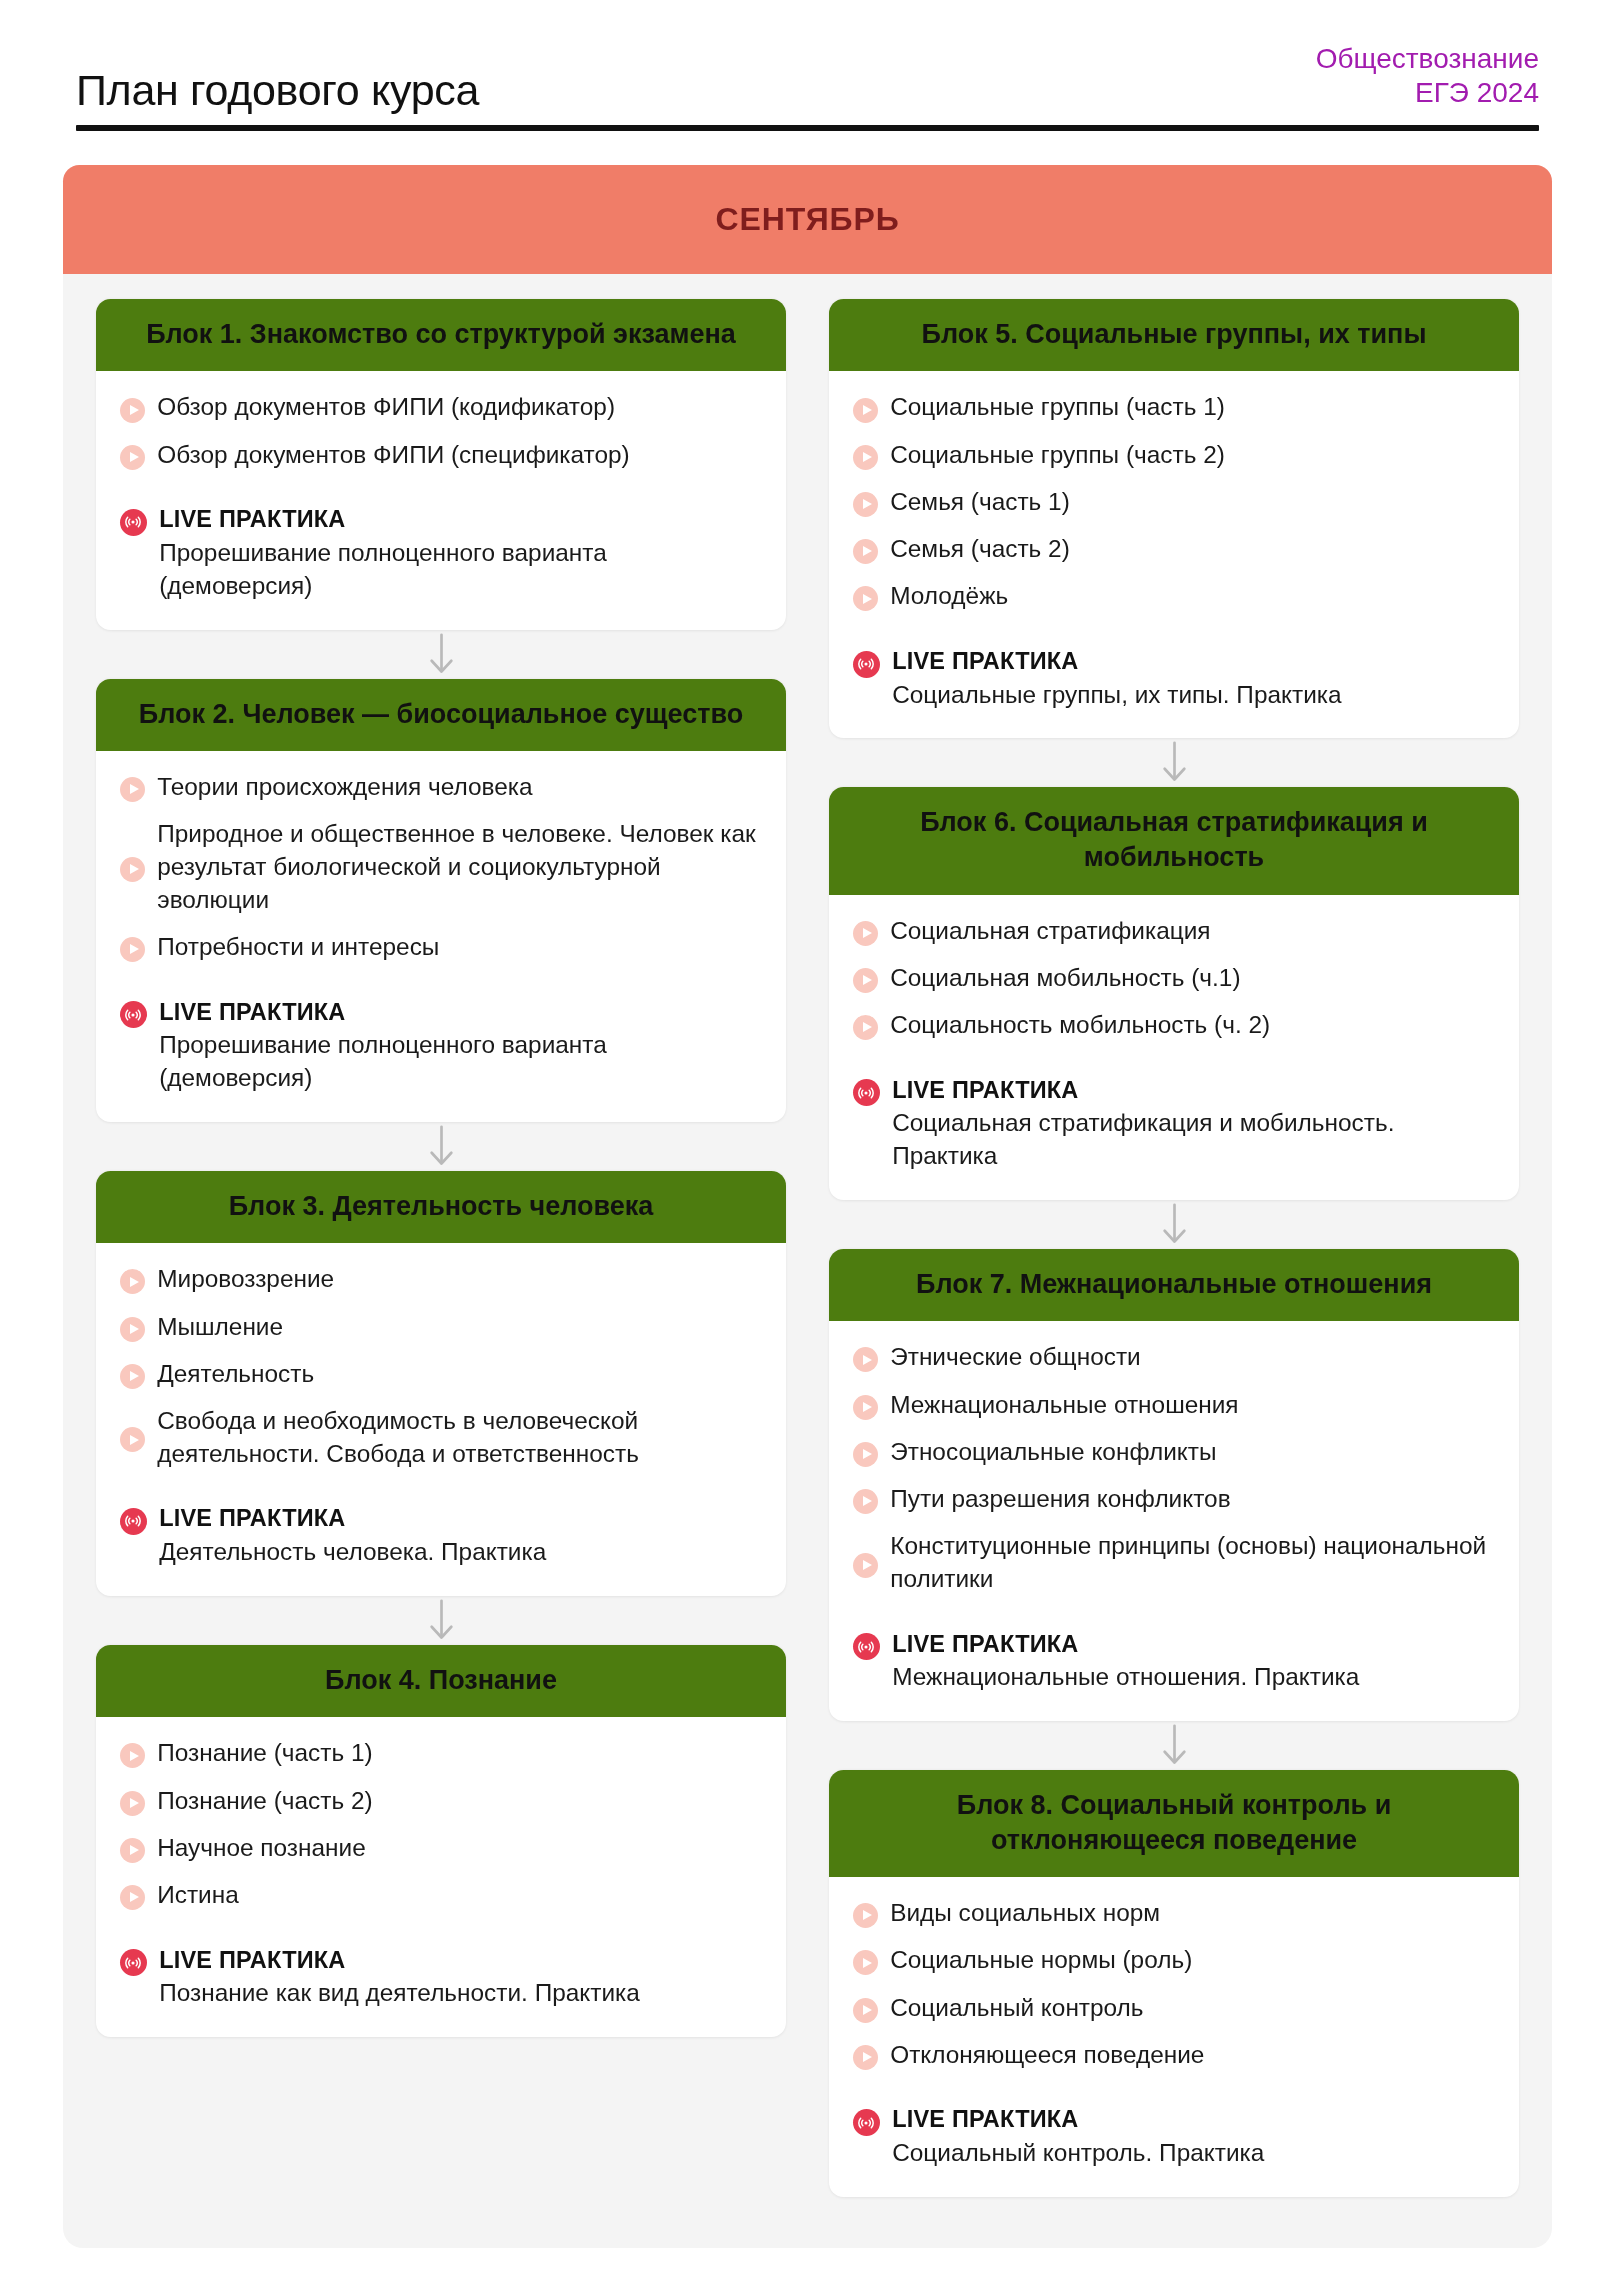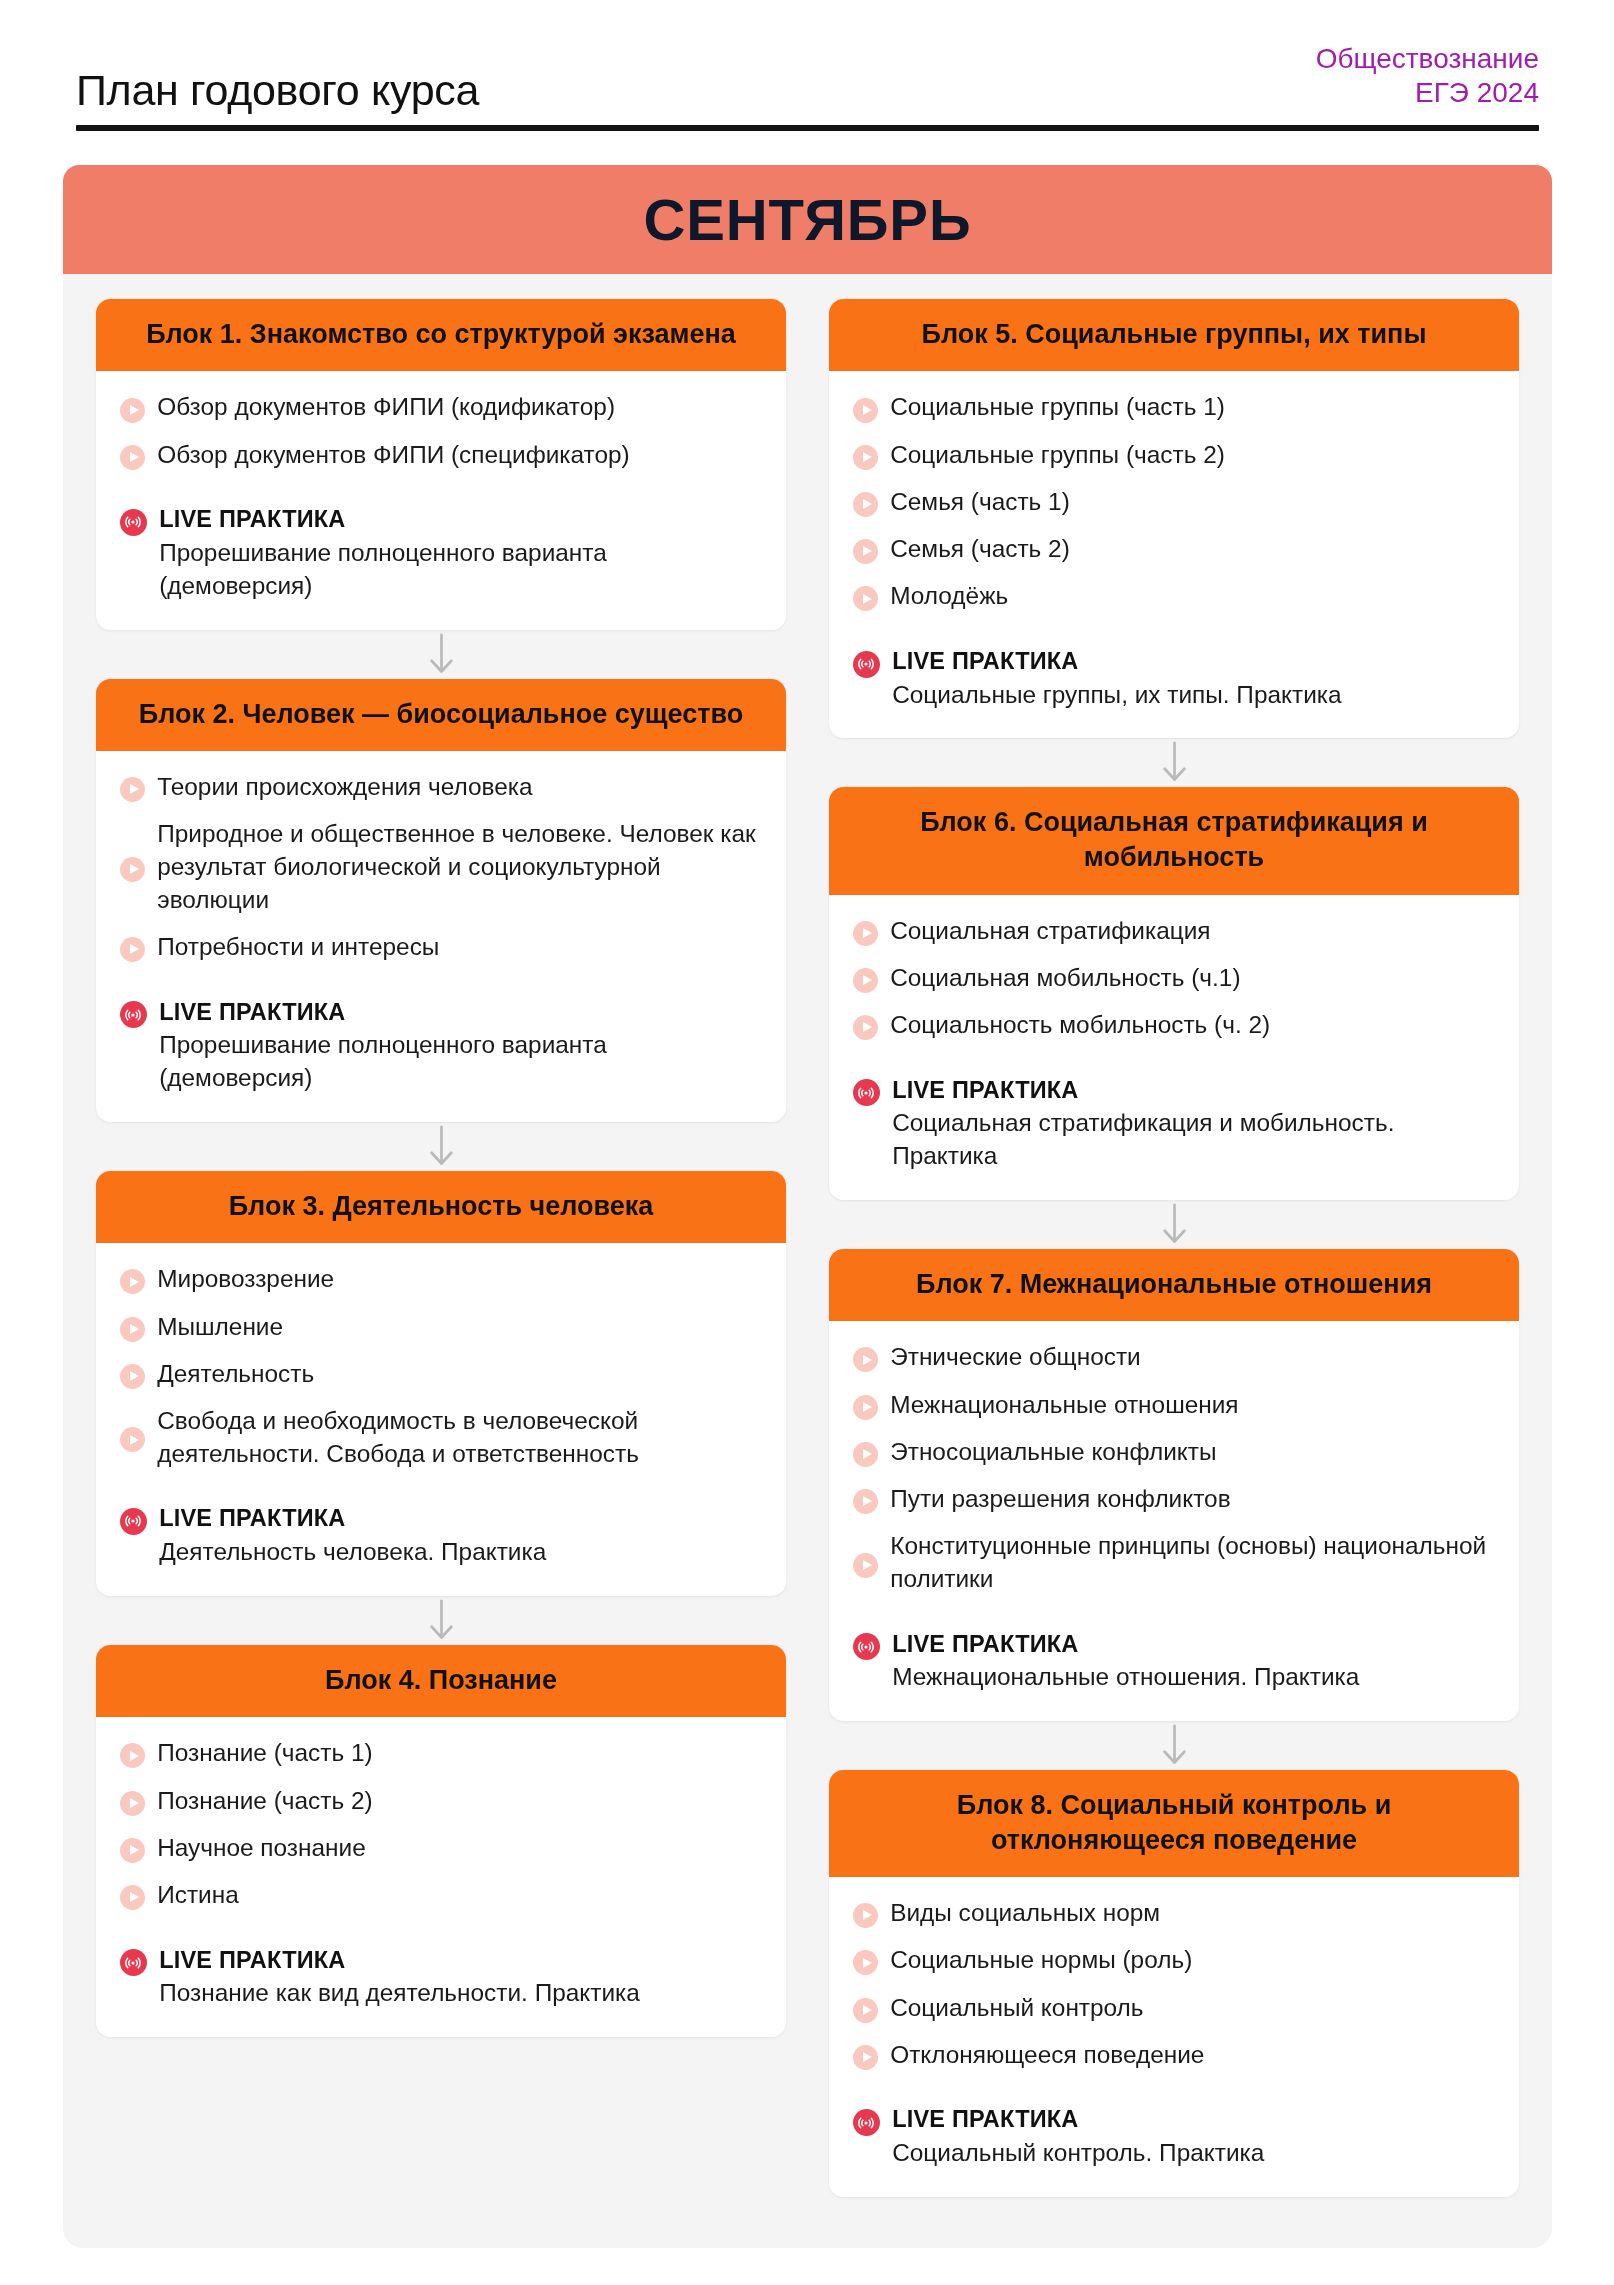--- a/index.html
+++ b/index.html
@@ -57,23 +57,23 @@
   .month-banner {
     margin: 34px 63px 0 63px;
     background: #F07D68;
     border-radius: 16.3px 16.3px 0 0;
     height: 109px;
     display: flex;
     align-items: center;
     justify-content: center;
   }
   .month-banner-label {
-    font-size: 58px;
+    font-size: 32px;
     font-weight: 700;
-    color: #0f172a;
+    color: #7f1d1d;
     letter-spacing: 0.9px;
   }
 
   
   .board {
     margin: 0 63px;
     background: #F4F4F4;
     border-radius: 0 0 20px 20px;
     padding: 25px 33px 51px 33px;
     display: flex;
@@ -88,21 +88,21 @@
   }
 
   
   .block {
     background: #ffffff;
     border-radius: 14.5px;
     box-shadow: 0 0.9px 2.7px rgba(0,0,0,0.07);
     overflow: hidden;
   }
   .block-header {
-    background: #f97316;
+    background: #4d7c0f;
     padding: 18px 23.5px 20px 23.5px;
     text-align: center;
   }
   .block-title {
     font-size: 27px;
     font-weight: 700;
     color: #111111;
     line-height: 1.28;
   }
   .block-body {

